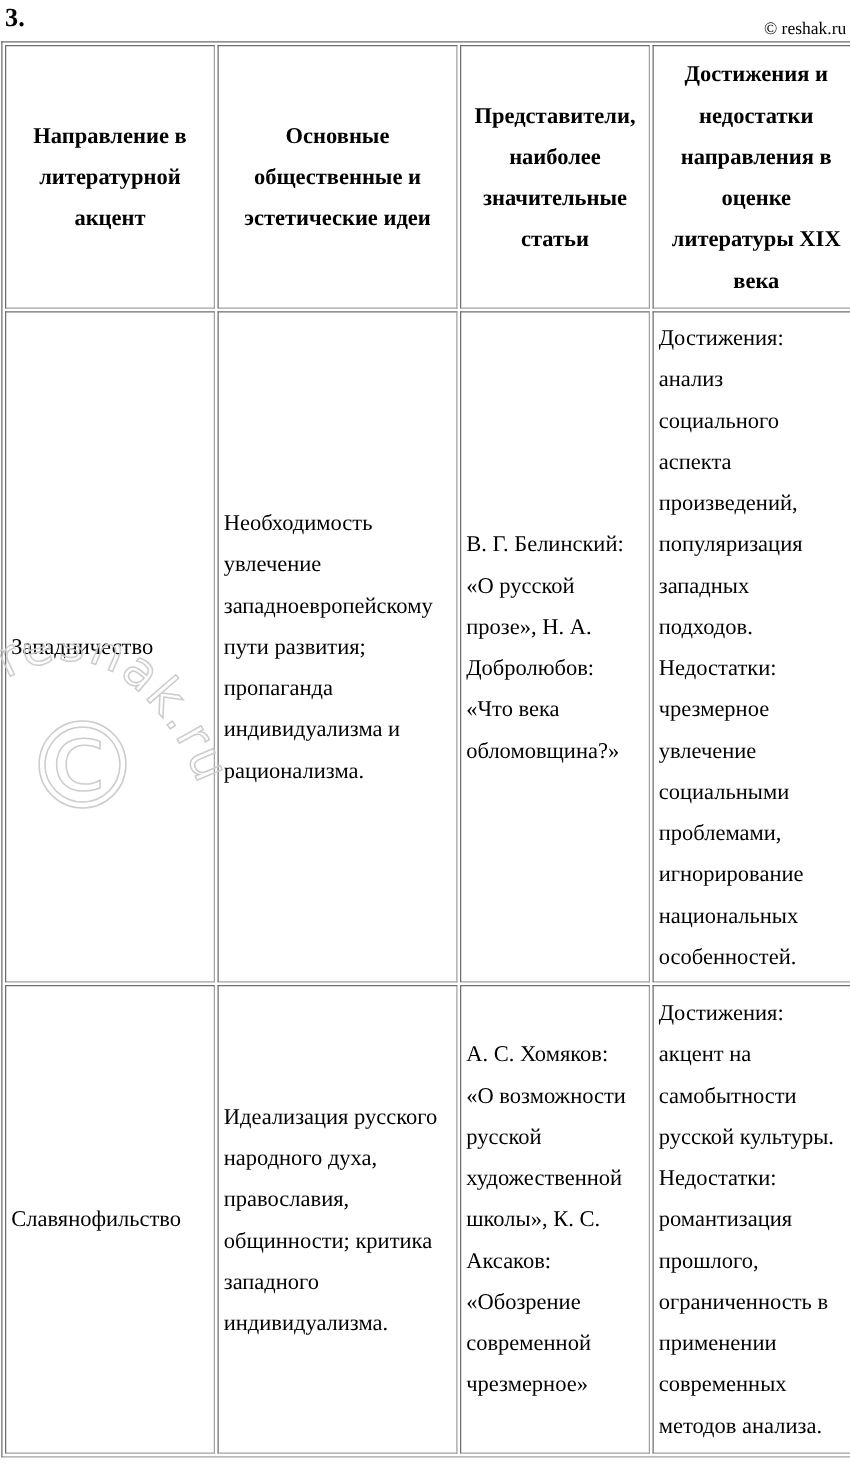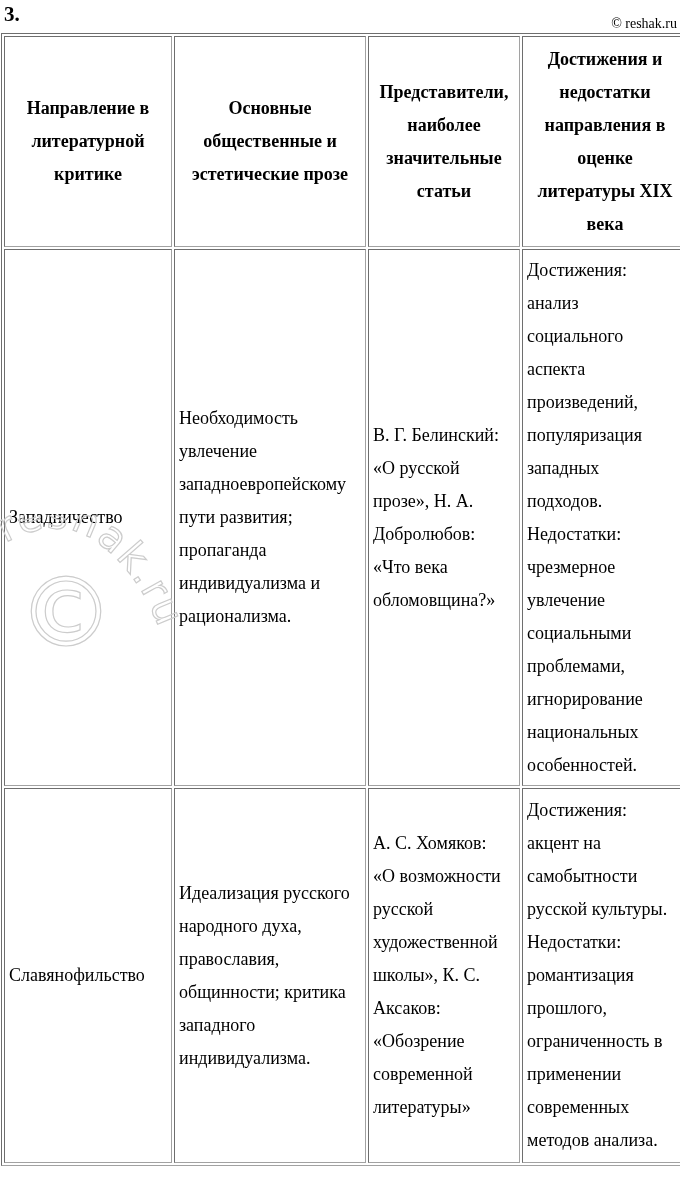--- a/index.html
+++ b/index.html
@@ -91,24 +91,24 @@
   <colgroup>
     <col class="c1">
       <col class="c2">
       <col class="c3">
       <col class="c4">
   </colgroup>
   <tbody>
     <tr class="r-hdr">
       <td class="hdr">Направление в
 литературной
-критике</td>
+акцент</td>
       <td class="hdr">Основные
 общественные и
-эстетические прозе</td>
+эстетические идеи</td>
       <td class="hdr">Представители,
 наиболее
 значительные
 статьи</td>
       <td class="hdr">Достижения и
 недостатки
 направления в
 оценке
 литературы XIX
 века</td>
@@ -154,21 +154,21 @@
 западного
 индивидуализма.</td>
       <td>А. С. Хомяков:
 «О возможности
 русской
 художественной
 школы», К. С.
 Аксаков:
 «Обозрение
 современной
-литературы»</td>
+чрезмерное»</td>
       <td>Достижения:
 акцент на
 самобытности
 русской культуры.
 Недостатки:
 романтизация
 прошлого,
 ограниченность в
 применении
 современных

